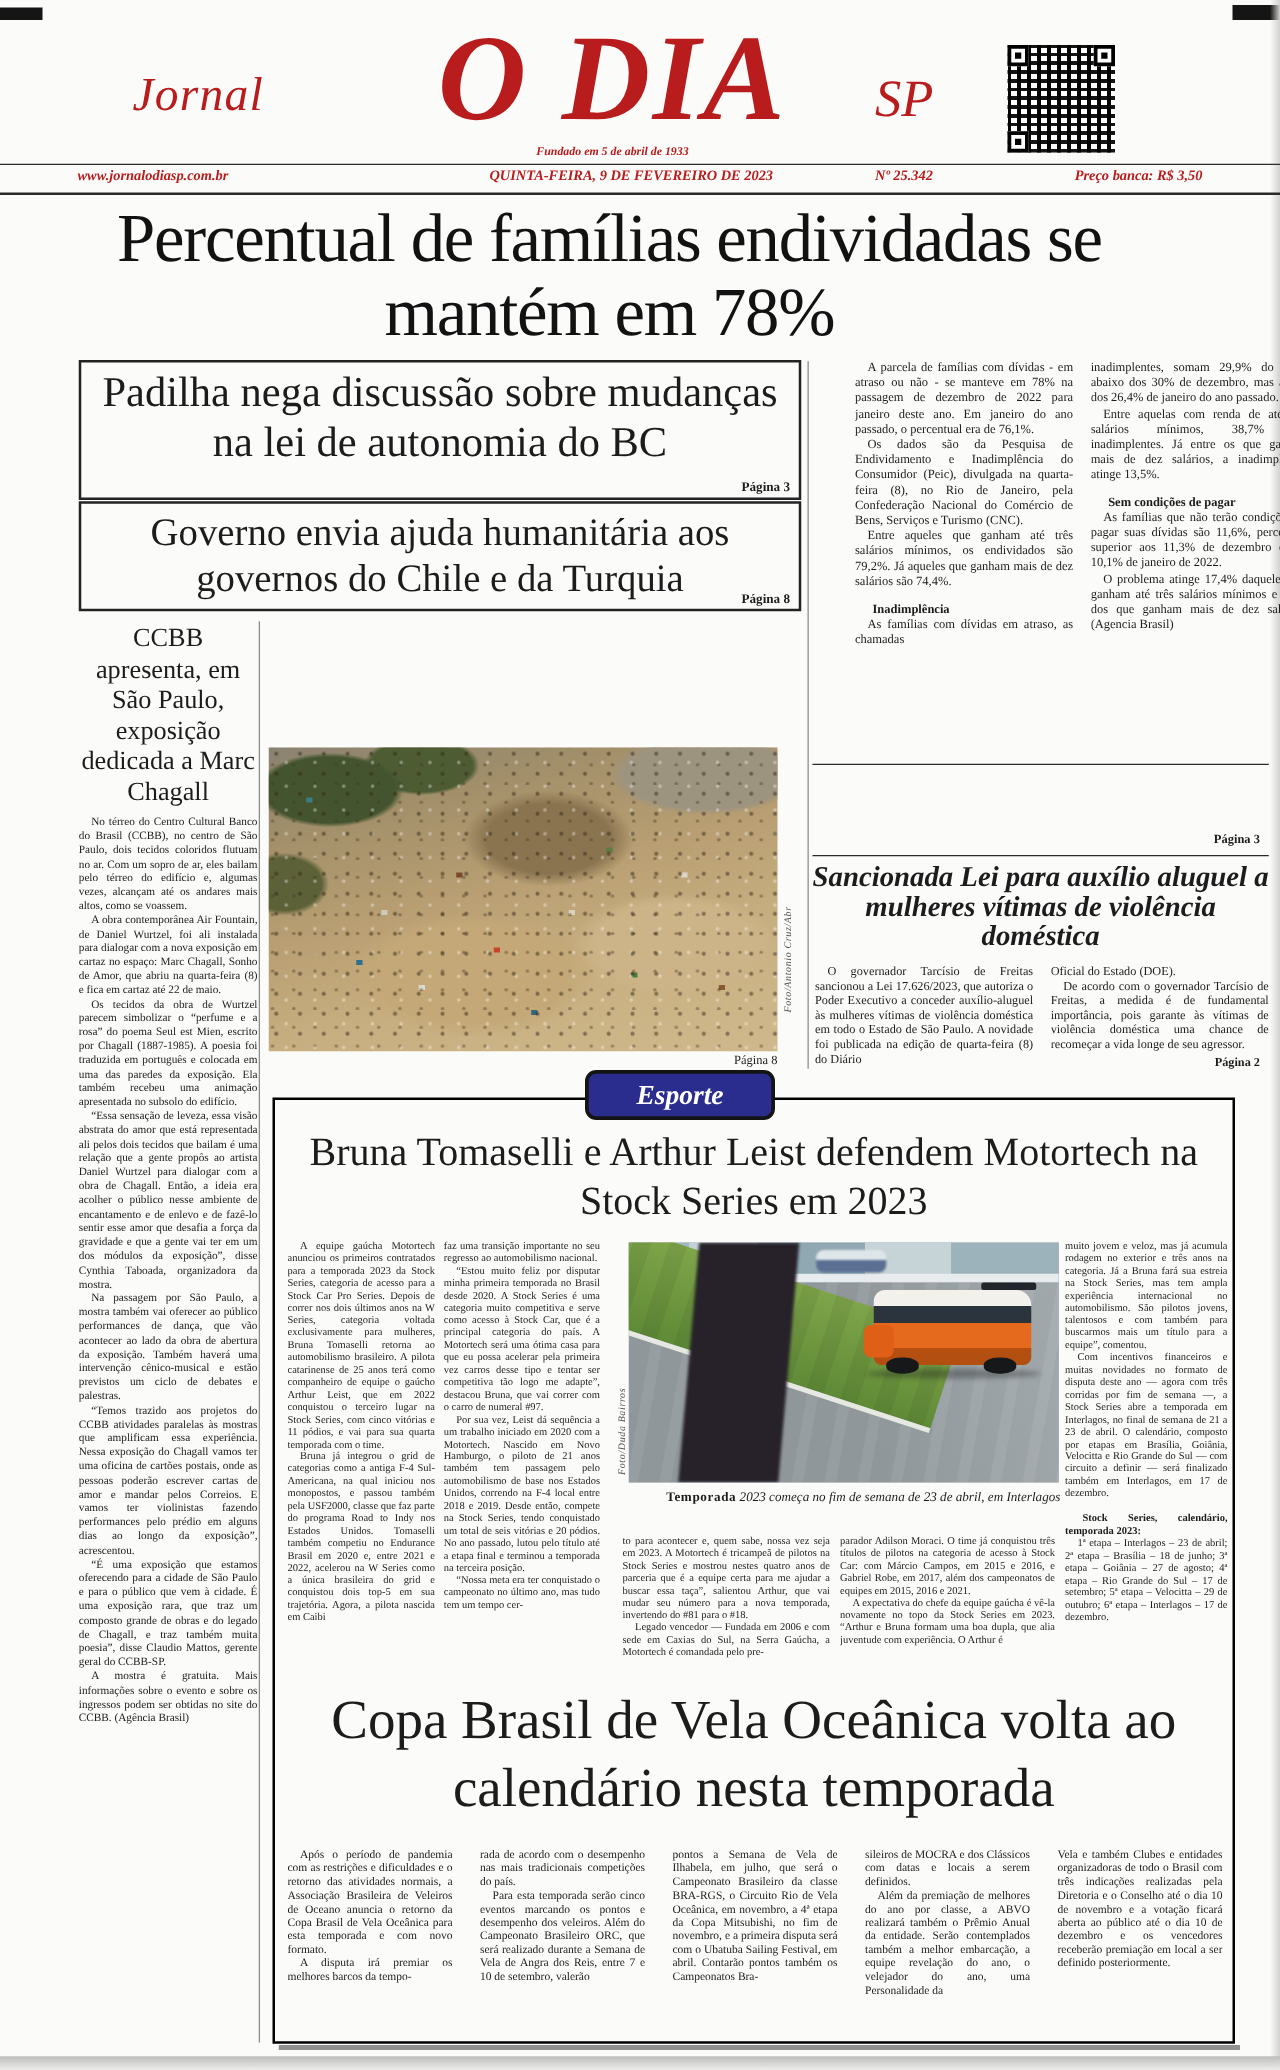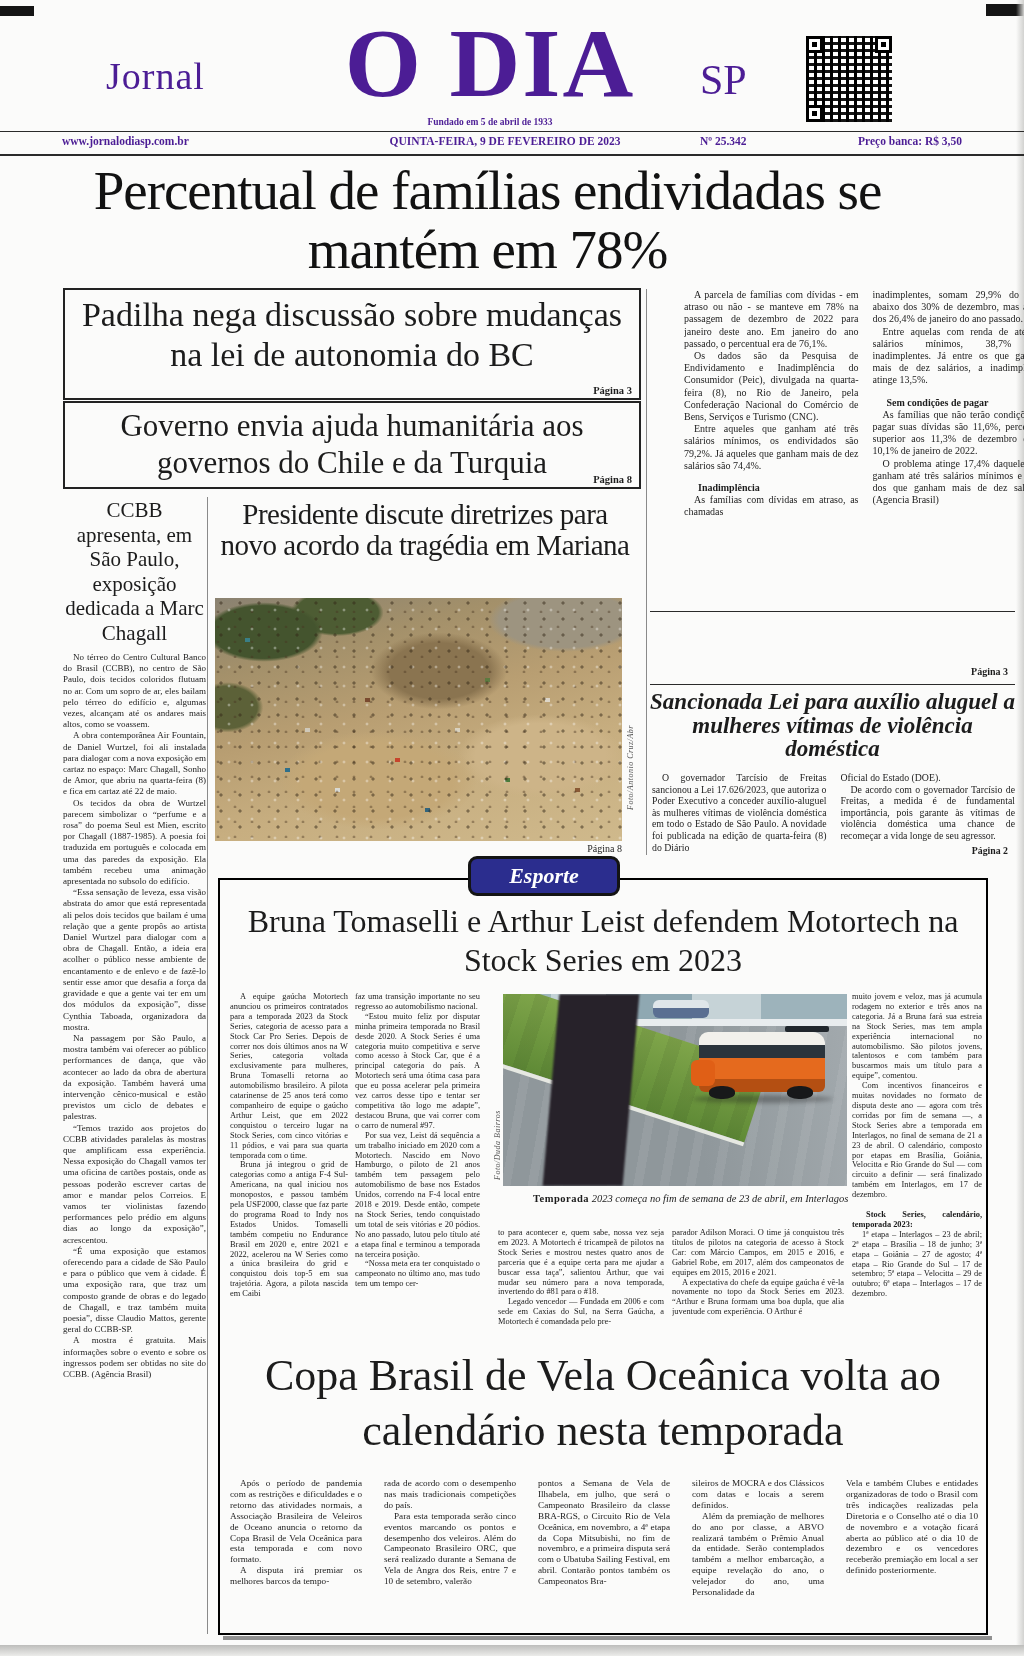--- a/index.html
+++ b/index.html
@@ -1,19 +1,19 @@
 <!DOCTYPE html>
 <html><head>
 <meta charset="utf-8">
 <style>
   html,body{margin:0;padding:0;background:#e9e9e7;}
   .page{position:relative;width:1024px;height:1656px;margin:0 auto;background:#fbfbfa;
         font-family:"Liberation Serif",serif;color:#1c1c1c;overflow:hidden;}
   .abs{position:absolute;}
-  .navy{color:#4c1d95;}
+  .navy{color:#b91c1c;font-style:italic;}
 
   
   .mark{background:#151515;}
   .m-jornal{left:106px;top:54px;font-size:38px;letter-spacing:1px;}
   .m-odia{left:250px;top:12px;width:480px;text-align:center;font-size:98px;font-weight:bold;
           letter-spacing:2px;line-height:1.05;}
   .m-sp{left:700px;top:56px;font-size:42px;}
   .m-founded{left:250px;top:117px;width:480px;text-align:center;font-size:9.5px;font-weight:bold;}
   .qr{left:806px;top:36px;width:86px;height:86px;background:
       repeating-linear-gradient(0deg, rgba(0,0,0,.92) 0 3px, rgba(255,255,255,0) 3px 7px),
@@ -180,21 +180,20 @@
       <p>A obra contemporânea Air Fountain, de Daniel Wurtzel, foi ali instalada para dialogar com a nova exposição em cartaz no espaço: Marc Chagall, Sonho de Amor, que abriu na quarta-feira (8) e fica em cartaz até 22 de maio.</p>
       <p>Os tecidos da obra de Wurtzel parecem simbolizar o “perfume e a rosa” do poema Seul est Mien, escrito por Chagall (1887-1985). A poesia foi traduzida em português e colocada em uma das paredes da exposição. Ela também recebeu uma animação apresentada no subsolo do edifício.</p>
       <p>“Essa sensação de leveza, essa visão abstrata do amor que está representada ali pelos dois tecidos que bailam é uma relação que a gente propôs ao artista Daniel Wurtzel para dialogar com a obra de Chagall. Então, a ideia era acolher o público nesse ambiente de encantamento e de enlevo e de fazê-lo sentir esse amor que desafia a força da gravidade e que a gente vai ter em um dos módulos da exposição”, disse Cynthia Taboada, organizadora da mostra.</p>
       <p>Na passagem por São Paulo, a mostra também vai oferecer ao público performances de dança, que vão acontecer ao lado da obra de abertura da exposição. Também haverá uma intervenção cênico-musical e estão previstos um ciclo de debates e palestras.</p>
       <p>“Temos trazido aos projetos do CCBB atividades paralelas às mostras que amplificam essa experiência. Nessa exposição do Chagall vamos ter uma oficina de cartões postais, onde as pessoas poderão escrever cartas de amor e mandar pelos Correios. E vamos ter violinistas fazendo performances pelo prédio em alguns dias ao longo da exposição”, acrescentou.</p>
       <p>“É uma exposição que estamos oferecendo para a cidade de São Paulo e para o público que vem à cidade. É uma exposição rara, que traz um composto grande de obras e do legado de Chagall, e traz também muita poesia”, disse Claudio Mattos, gerente geral do CCBB-SP.</p>
       <p>A mostra é gratuita. Mais informações sobre o evento e sobre os ingressos podem ser obtidas no site do CCBB. (Agência Brasil)</p>
     </section>
   <div class="abs vr" style="left:207px;top:497px;height:1137px;"></div>
 
-  <h2 class="abs mar-h" style="margin:0;font-weight:400;">Presidente discute diretrizes para novo acordo da tragédia em Mariana</h2>
   <figure class="abs ph-mariana" style="margin:0;">
     <div class="debris"></div>
   </figure>
   <div class="vcred" style="left:626px;top:620px;height:190px;">Foto/Antonio Cruz/Abr</div>
   <div class="abs mar-p8">Página 8</div>
 
   <div class="abs rule" style="left:650px;top:611px;width:365px;height:1px;"></div>
   <div class="abs ibge-p">Página 3</div>
   <div class="abs rule" style="left:650px;top:684px;width:365px;height:1px;"></div>
 

